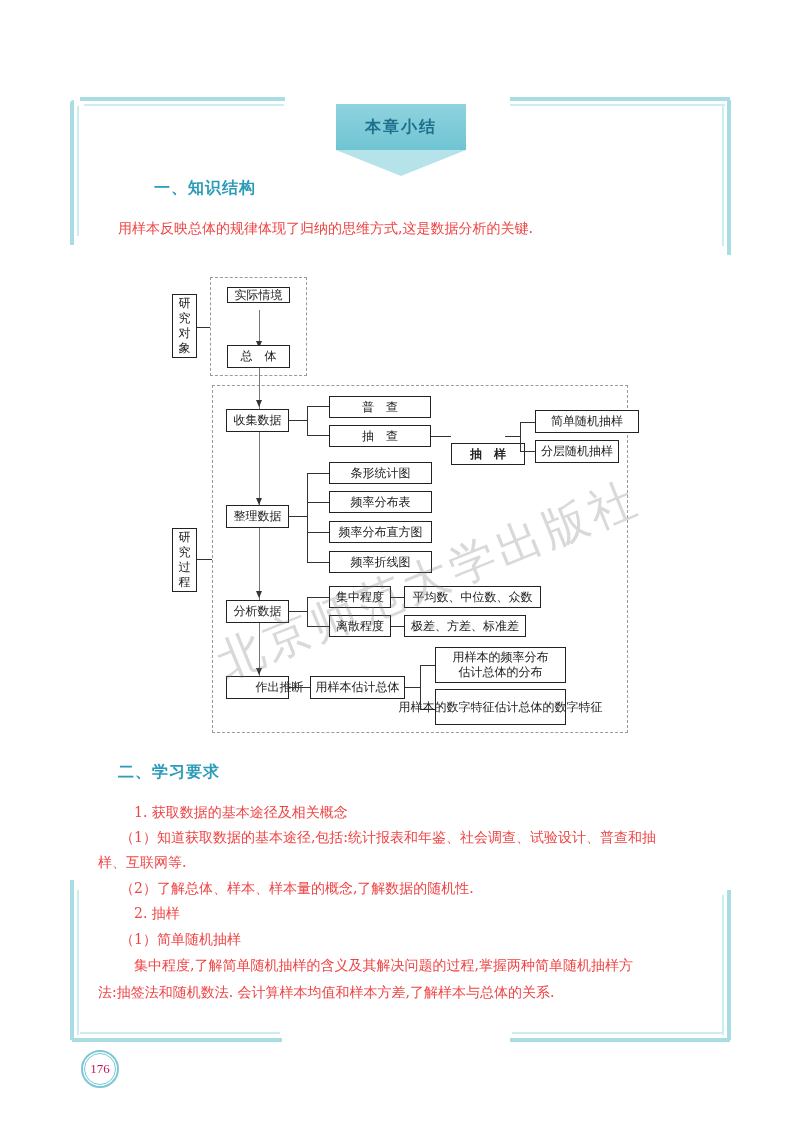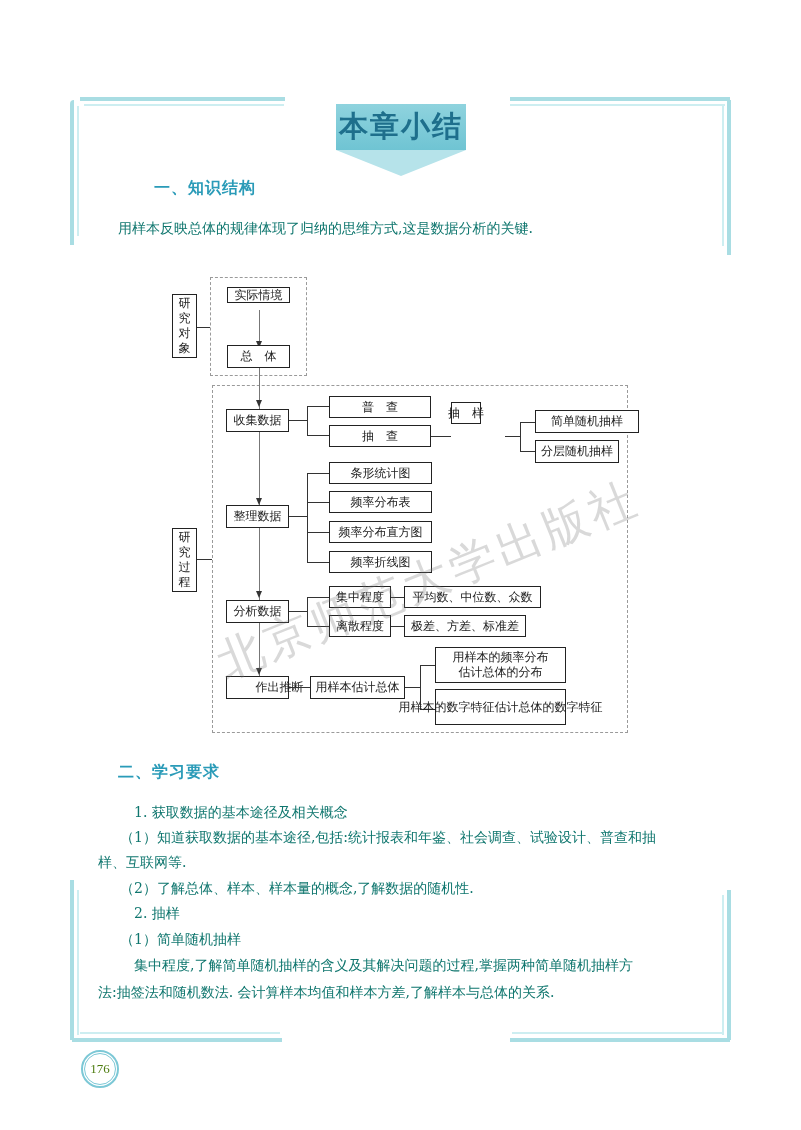--- a/index.html
+++ b/index.html
@@ -16,29 +16,29 @@
     background: linear-gradient(180deg, #8fd3de 0%, #6fc4d3 100%);
     display: flex; align-items: center; justify-content: center;
   }
   .badge-chevron {
     position: absolute; left: 336px; top: 150px; width: 0; height: 0;
     border-left: 65px solid transparent; border-right: 65px solid transparent;
     border-top: 26px solid #b6e3ea;
   }
   .badge-text {
     font-family: "DejaVu Sans", "Liberation Sans", sans-serif;
-    font-weight: bold; font-size: 29px; color: #1e6f8c; letter-spacing: 2px;
+    font-weight: bold; font-size: 16px; color: #1e6f8c; letter-spacing: 2px;
   }
 
   .heading {
     position: absolute; font-family: "DejaVu Sans", "Liberation Sans", sans-serif;
     font-weight: bold; font-size: 16px; color: #2a9bb8; letter-spacing: 1px;
   }
   .para {
-    position: absolute; font-size: 14px; line-height: 18px; color: #0f766e; white-space: nowrap;
+    position: absolute; font-size: 14px; line-height: 18px; color: #ef4444; white-space: nowrap;
   }
 
   
   .dbox {
     position: absolute; border: 1.6px solid #222; background: #fff;
     font-size: 12px; color: #222; display: flex; align-items: center; justify-content: center;
     text-align: center; line-height: 15px; white-space: nowrap;
   }
   .vbox {
     position: absolute; border: 1.6px solid #222; background: #fff;
@@ -60,21 +60,21 @@
     font-family: "DejaVu Serif", "Liberation Serif", serif; pointer-events: none;
   }
 
   .page-num {
     position: absolute; left: 81px; top: 1050px; width: 38px; height: 38px; border-radius: 50%;
     border: 2px solid #7cc8d6; display: flex; align-items: center; justify-content: center;
   }
   .page-num-inner {
     width: 32px; height: 32px; border-radius: 50%; border: 1px solid #7cc8d6;
     display: flex; align-items: center; justify-content: center;
-    font-size: 13px; color: #4d7c0f; font-family: "Liberation Serif", serif;
+    font-size: 13px; color: #be185d; font-family: "Liberation Serif", serif;
   }
 </style>
 </head>
 <body>
 
 <div>
 
   <div class="frame-line" style="left:80px; top:97px; width:205px; height:4px;"></div>
   <div class="frame-line light" style="left:84px; top:104px; width:200px; height:2px;"></div>
 
@@ -141,21 +141,21 @@
   <div class="dbox" style="left:227px; top:345px; width:63px; height:23px;">总　体</div>
 
   <div class="dbox" style="left:226px; top:409px; width:63px; height:23px;">收集数据</div>
   <div class="hline" style="left:289px; top:420px; width:18px;"></div>
   <div class="vline" style="left:307px; top:406px; height:29px;"></div>
   <div class="hline" style="left:307px; top:406px; width:22px;"></div>
   <div class="hline" style="left:307px; top:435px; width:22px;"></div>
   <div class="dbox" style="left:329px; top:396px; width:102px; height:22px;">普　查</div>
   <div class="dbox" style="left:329px; top:425px; width:102px; height:22px;">抽　查</div>
   <div class="hline" style="left:431px; top:436px; width:20px;"></div>
-  <div class="dbox" style="left:451px; top:402px; width:30px; height:22px;">抽　样</div>
+  <div class="dbox" style="left:451px; top:443px; width:74px; height:22px;font-weight:bold;">抽　样</div>
   <div class="hline" style="left:505px; top:436px; width:15px;"></div>
   <div class="vline" style="left:520px; top:422px; height:29px;"></div>
   <div class="hline" style="left:520px; top:422px; width:15px;"></div>
   <div class="hline" style="left:520px; top:451px; width:15px;"></div>
   <div class="dbox" style="left:535px; top:410px; width:104px; height:23px;">简单随机抽样</div>
   <div class="dbox" style="left:535px; top:440px; width:84px; height:23px;">分层随机抽样</div>
 
   <div class="dbox" style="left:226px; top:505px; width:63px; height:23px;">整理数据</div>
   <div class="hline" style="left:289px; top:516px; width:18px;"></div>
   <div class="vline" style="left:307px; top:473px; height:89px;"></div>

